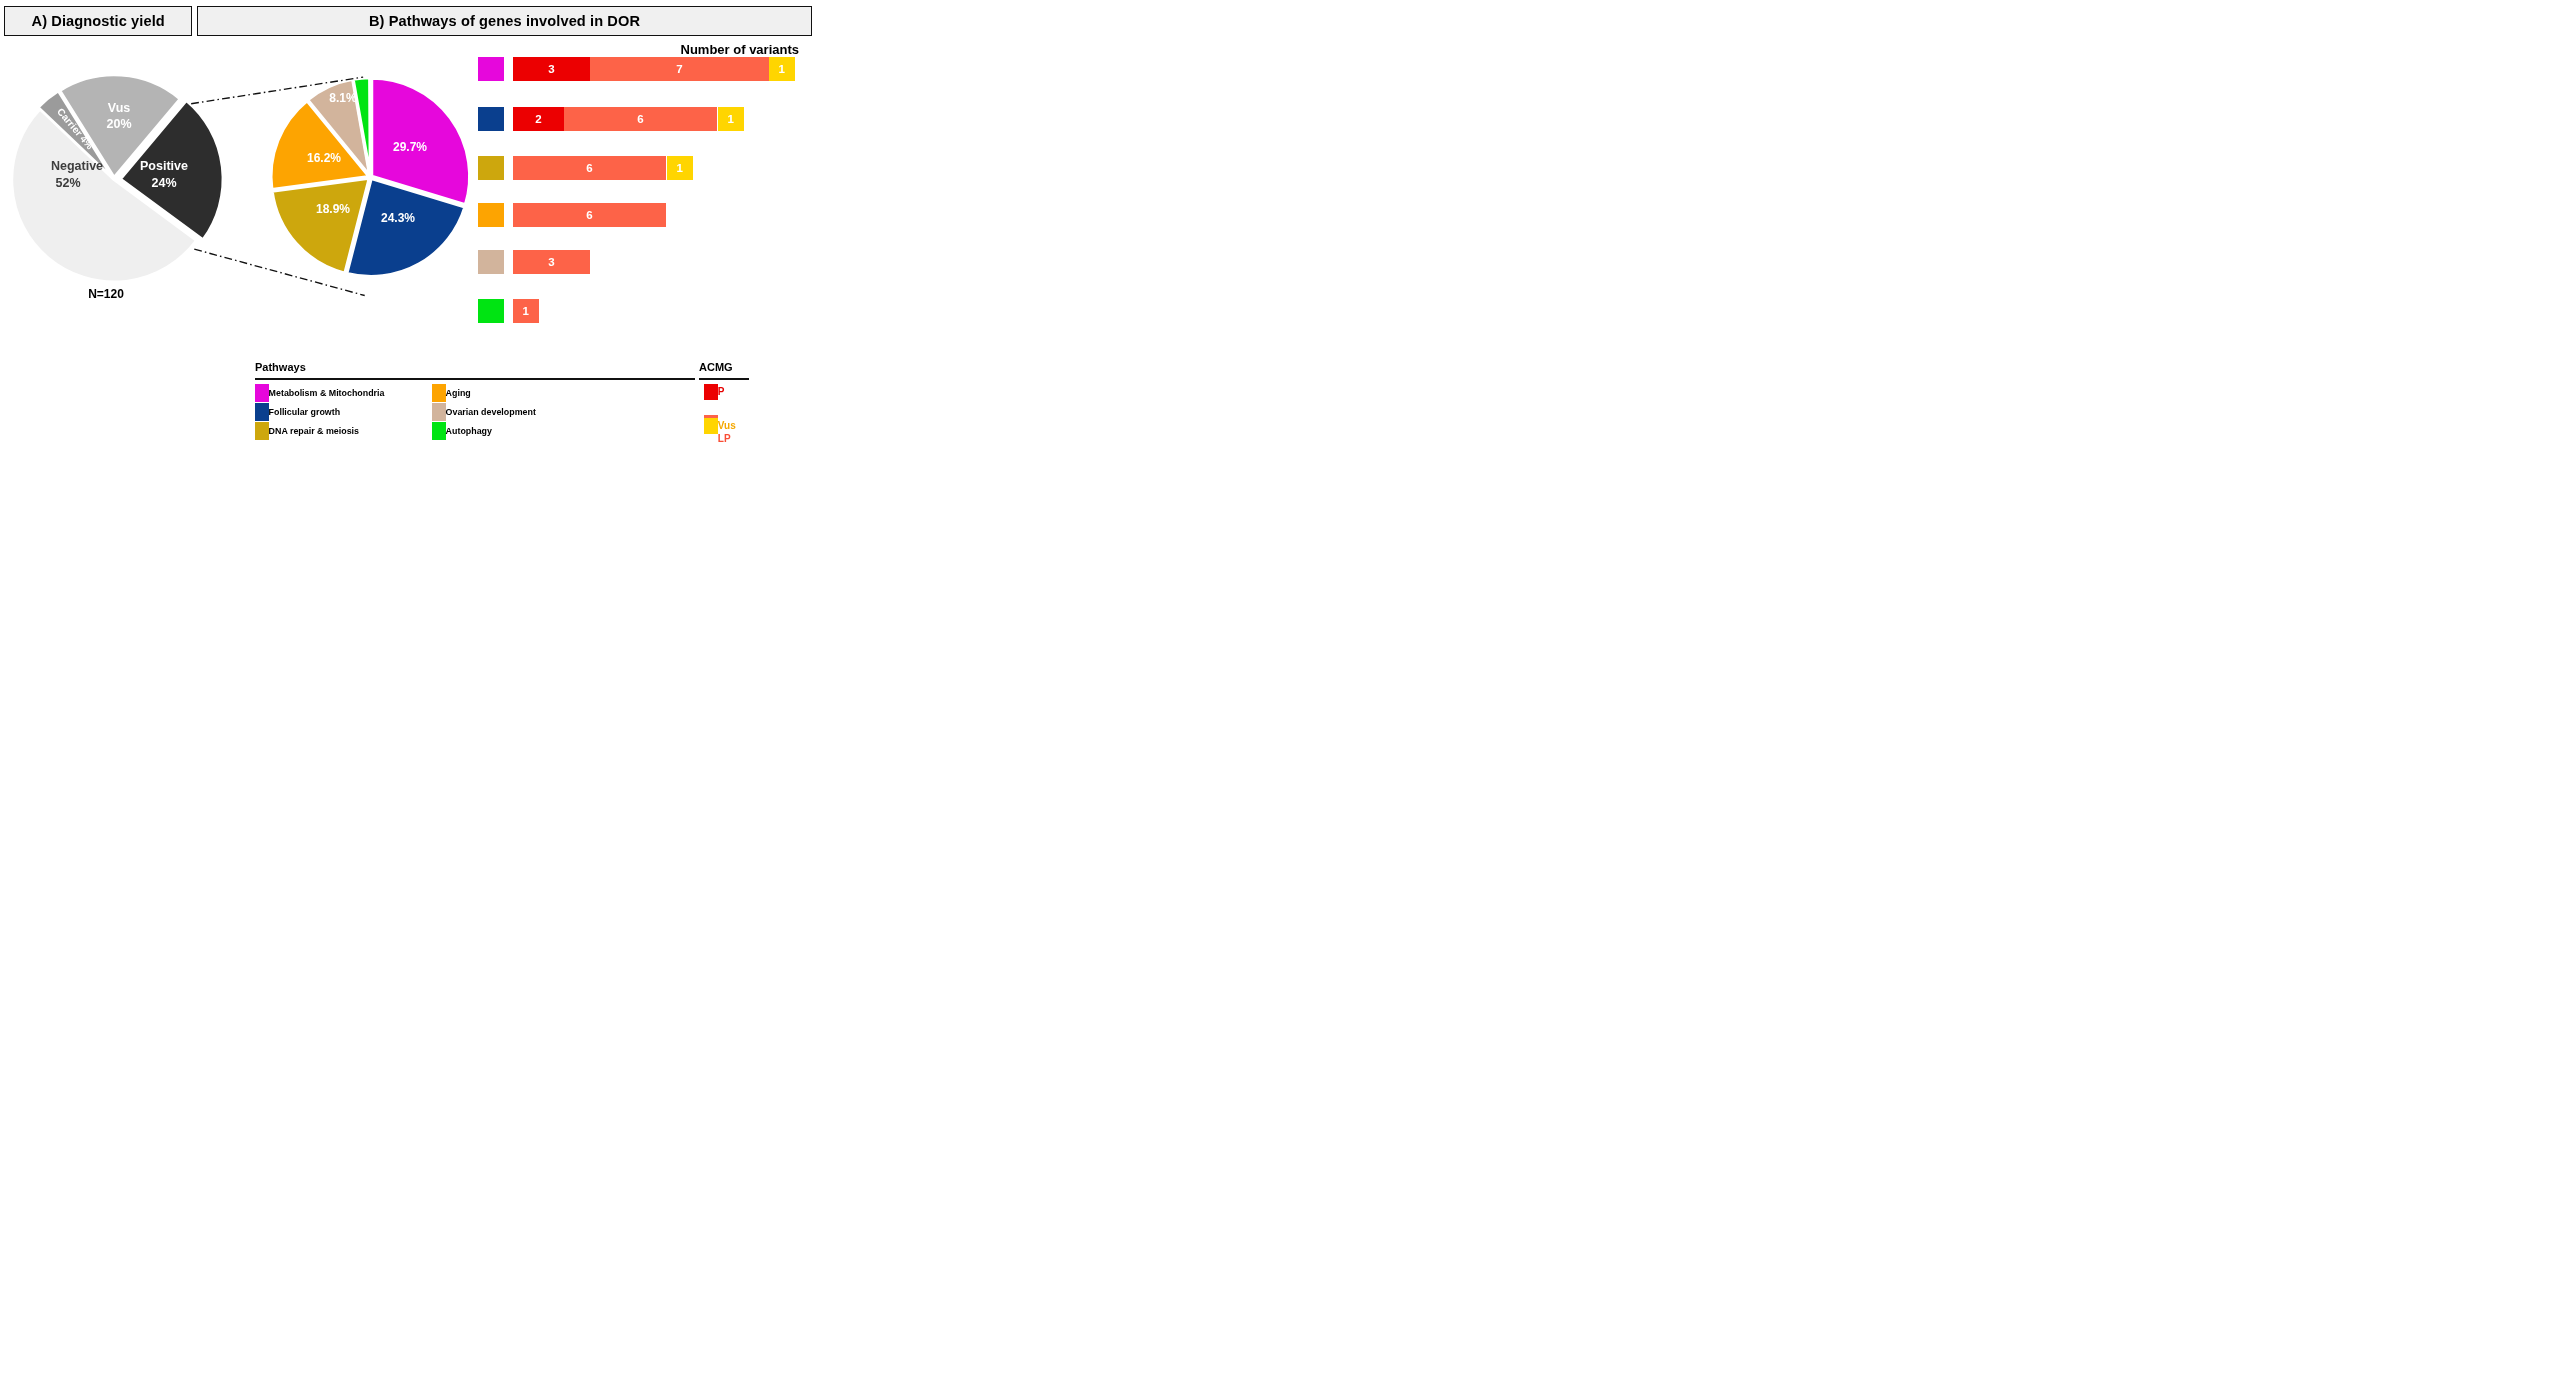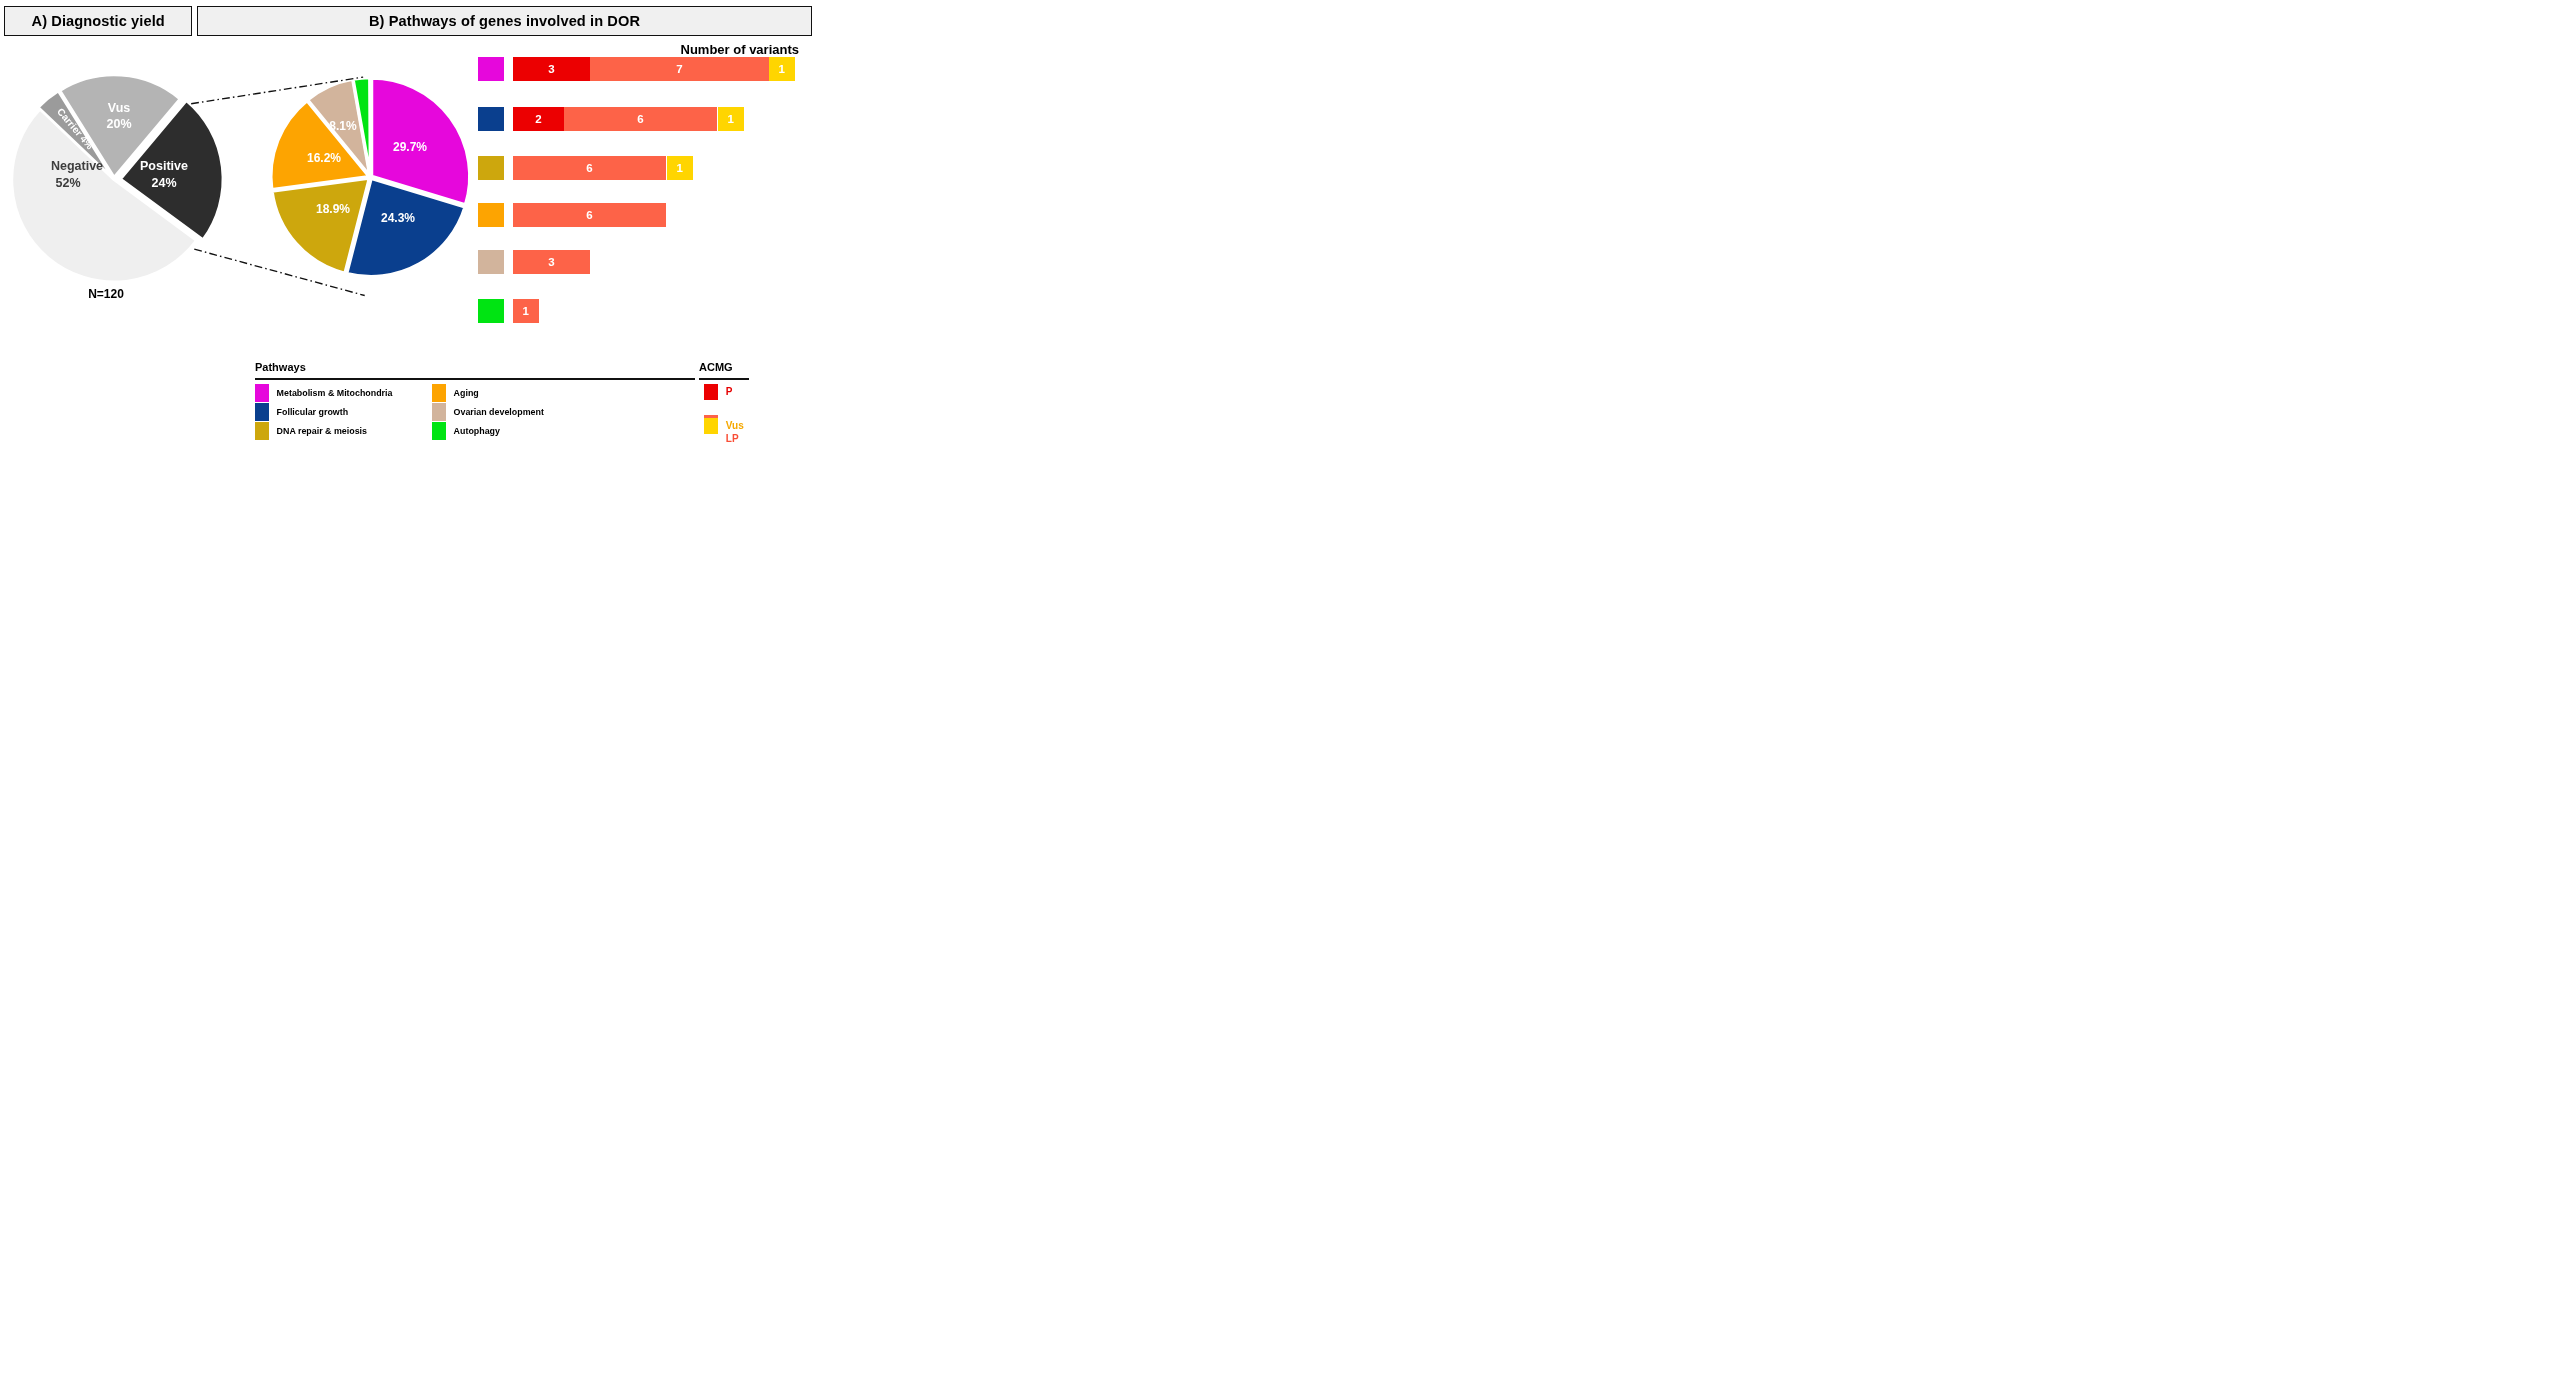--- a/index.html
+++ b/index.html
@@ -25,21 +25,21 @@
   #n-label{position:absolute;transform:translate(-50%,-50%);font-weight:bold;font-size:12px;color:#000;}
   #axis-label{position:absolute;right:19px;top:42px;font-weight:bold;font-size:13px;color:#000;}
   .bar-swatch{position:absolute;width:26px;height:23.5px;}
   .bar-seg{
     position:absolute;height:23.5px;display:flex;align-items:center;justify-content:center;
     color:#fff;font-weight:bold;font-size:11.5px;
   }
   .legend{position:absolute;}
   .legend-title{position:absolute;left:0;right:0;top:0;text-align:left;font-weight:bold;font-size:11px;color:#000;}
   .legend-rule{position:absolute;top:17px;height:2.1px;background:#111;}
-  .legend-item{position:absolute;display:flex;align-items:center;gap:8px;}
+  .legend-item{position:absolute;display:flex;align-items:center;gap:0;}
   .sw{width:13.6px;height:17.7px;flex:0 0 auto;}
   .legend-item .lbl{font-weight:bold;font-size:8.9px;color:#000;white-space:nowrap;}
   .acmg-item .sw{width:13.6px;height:15.6px;}
   .acmg-item .lbl{font-size:10px;}
 </style>
 </head>
 <body>
 
 <div class="canvas">
 
@@ -71,21 +71,21 @@
   <div class="pie-label pl-24 white" style="left:164px;top:183px">24%</div>
   <div class="pie-label pl-24 dgray" style="left:59px;top:166px">Negative</div>
   <div class="pie-label pl-24 dgray" style="left:50px;top:183px">52%</div>
   <div id="lbl-carrier" class="pie-label" style="left:75px;top:129px">Carrier 4%</div>
   <div id="n-label" style="left:106px;top:294px">N=120</div>
 
   <div class="pie-label pl-23 white" style="left:410px;top:147px">29.7%</div>
   <div class="pie-label pl-23 white" style="left:398px;top:218px">24.3%</div>
   <div class="pie-label pl-23 white" style="left:333px;top:209px">18.9%</div>
   <div class="pie-label pl-23 white" style="left:324px;top:158px">16.2%</div>
-  <div class="pie-label pl-23 white" style="left:343px;top:126px">8.1%</div>
+  <div class="pie-label pl-23 white" style="left:343px;top:98px">8.1%</div>
 
   <div id="axis-label">Number of variants</div>
   <div id="bars-layer">
       <div class="bar-swatch" style="left: 478px; top: 57px; background: rgb(230, 7, 220);"></div>
       <div class="bar-seg" style="left: 513px; top: 57px; width: 77px; background: rgb(236, 0, 1);">3</div>
       <div class="bar-seg" style="left: 590px; top: 57px; width: 179px; background: rgb(253, 99, 72);">7</div>
       <div class="bar-seg" style="left: 769px; top: 57px; width: 25.6px; background: rgb(255, 213, 0);">1</div>
       <div class="bar-swatch" style="left: 478px; top: 107px; background: rgb(10, 63, 142);"></div>
       <div class="bar-seg" style="left: 513px; top: 107px; width: 51px; background: rgb(236, 0, 1);">2</div>
       <div class="bar-seg" style="left: 564px; top: 107px; width: 153px; background: rgb(253, 99, 72);">6</div>

